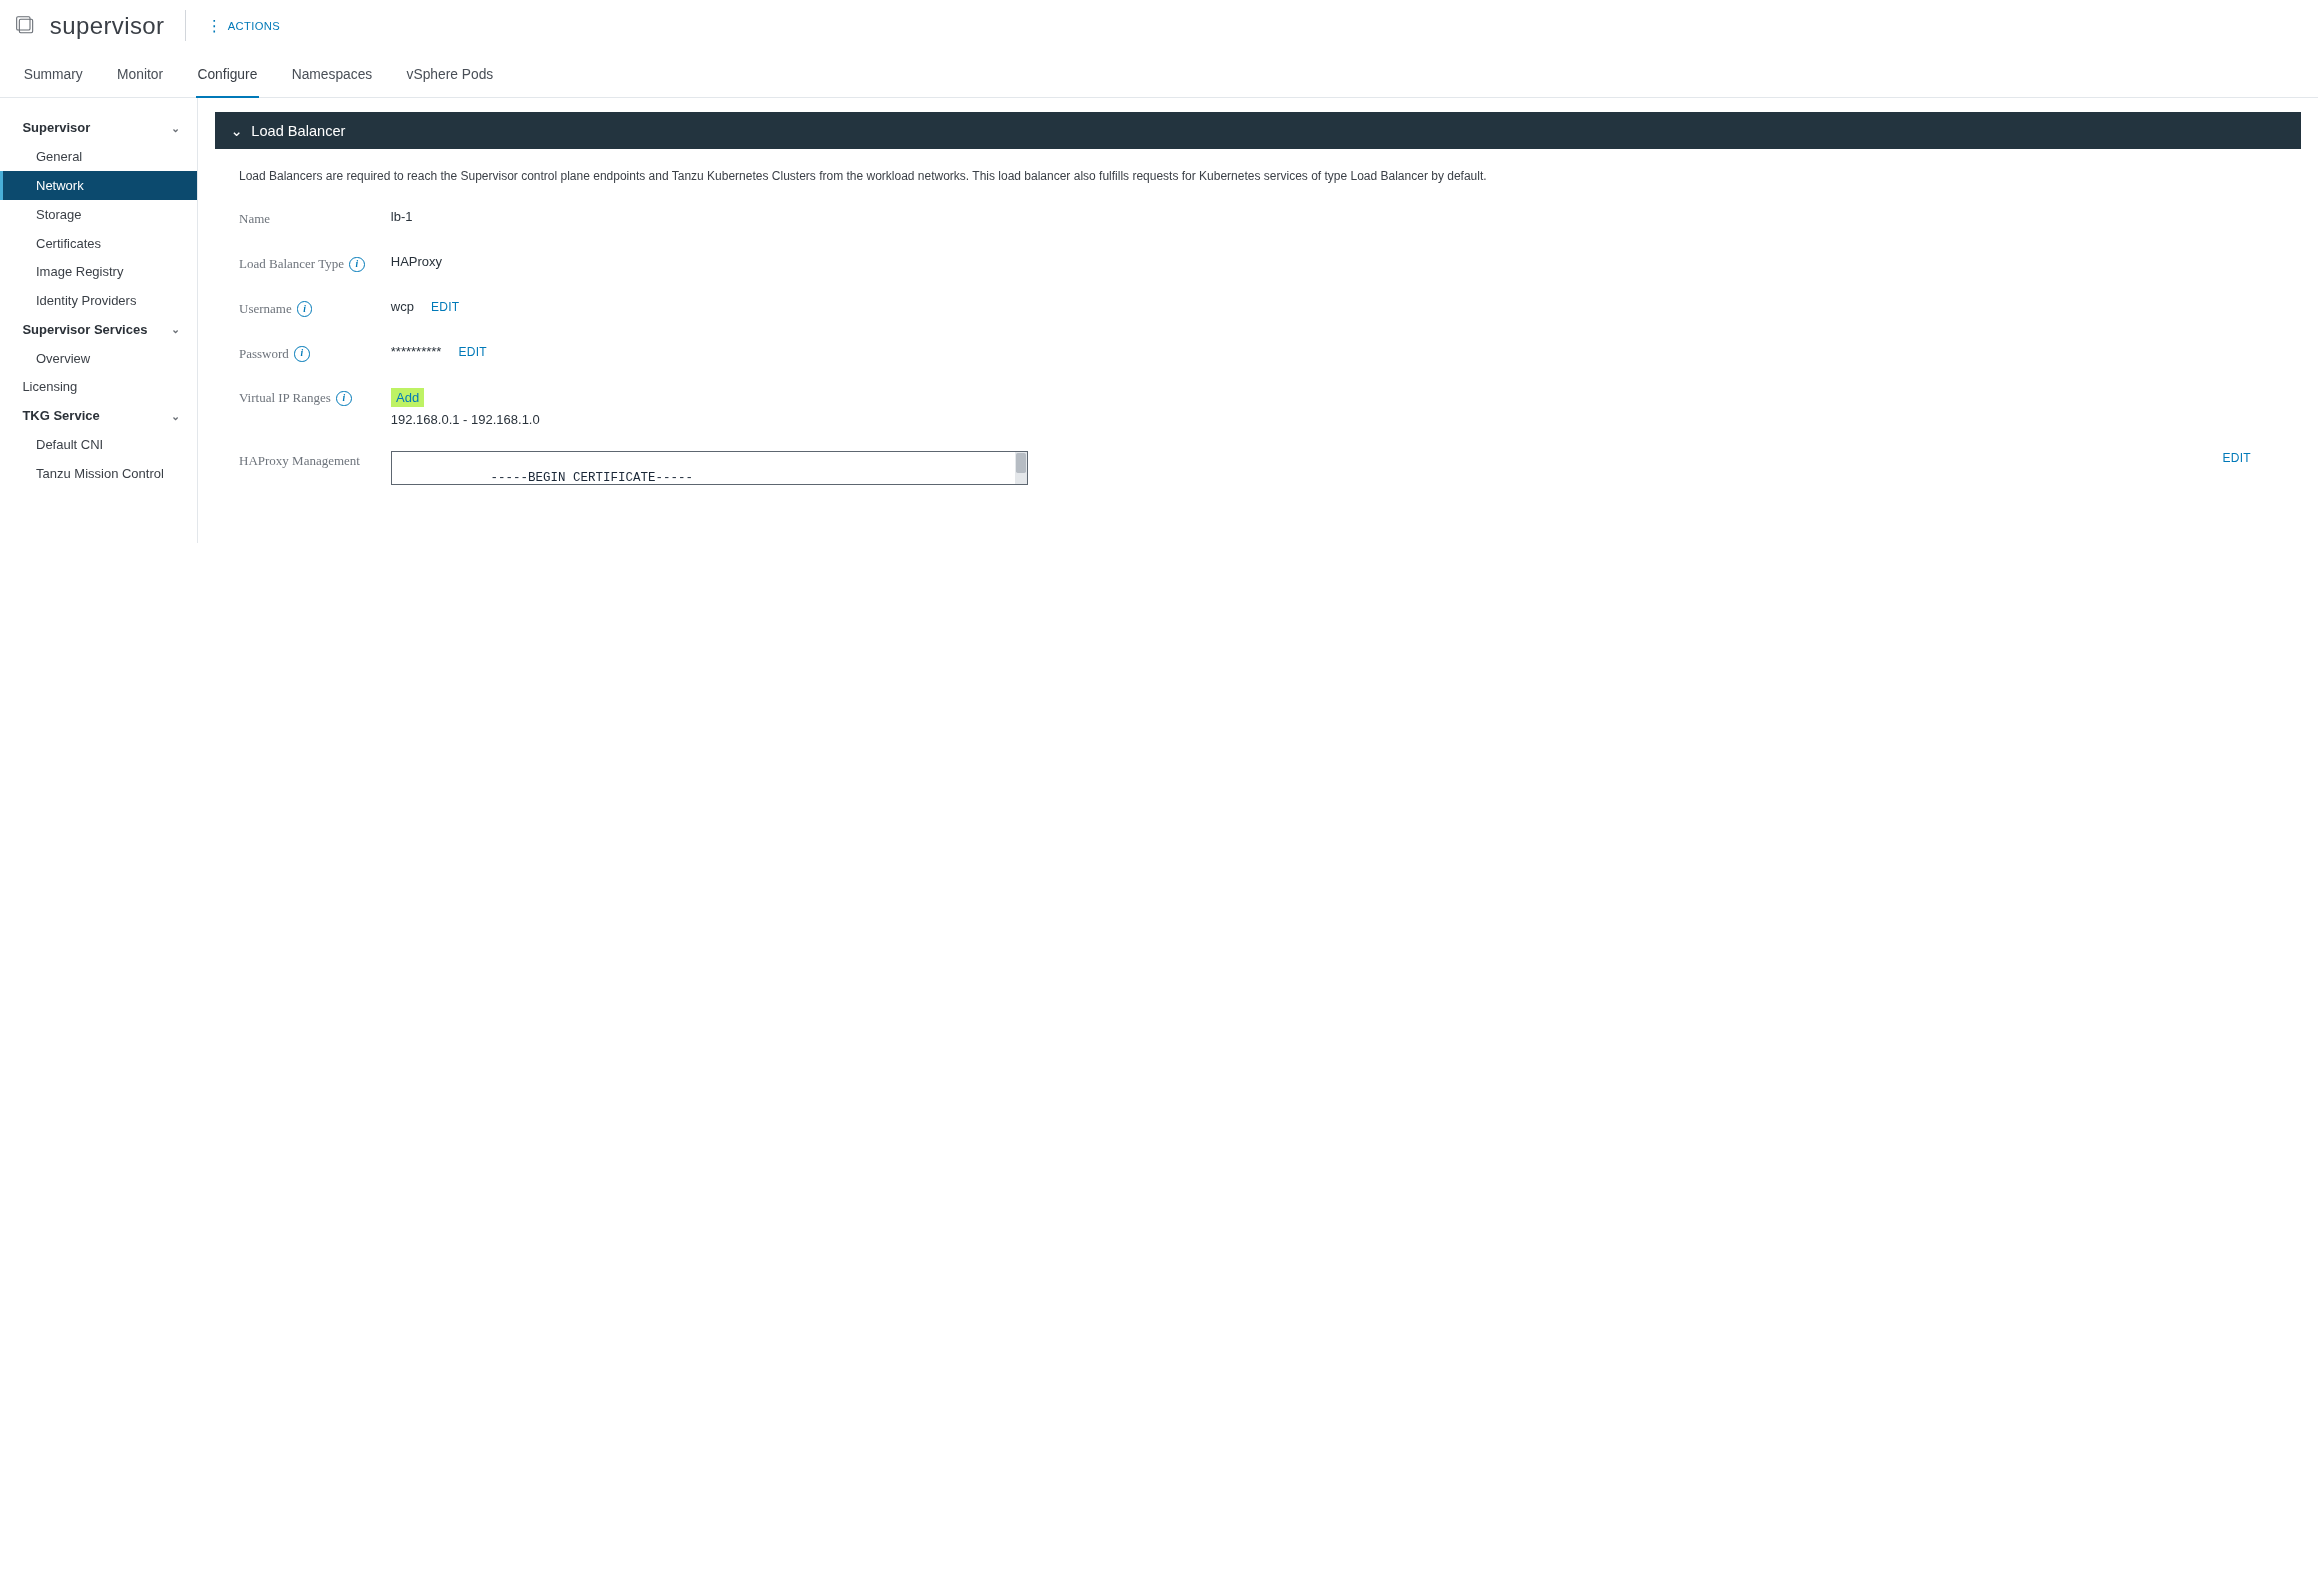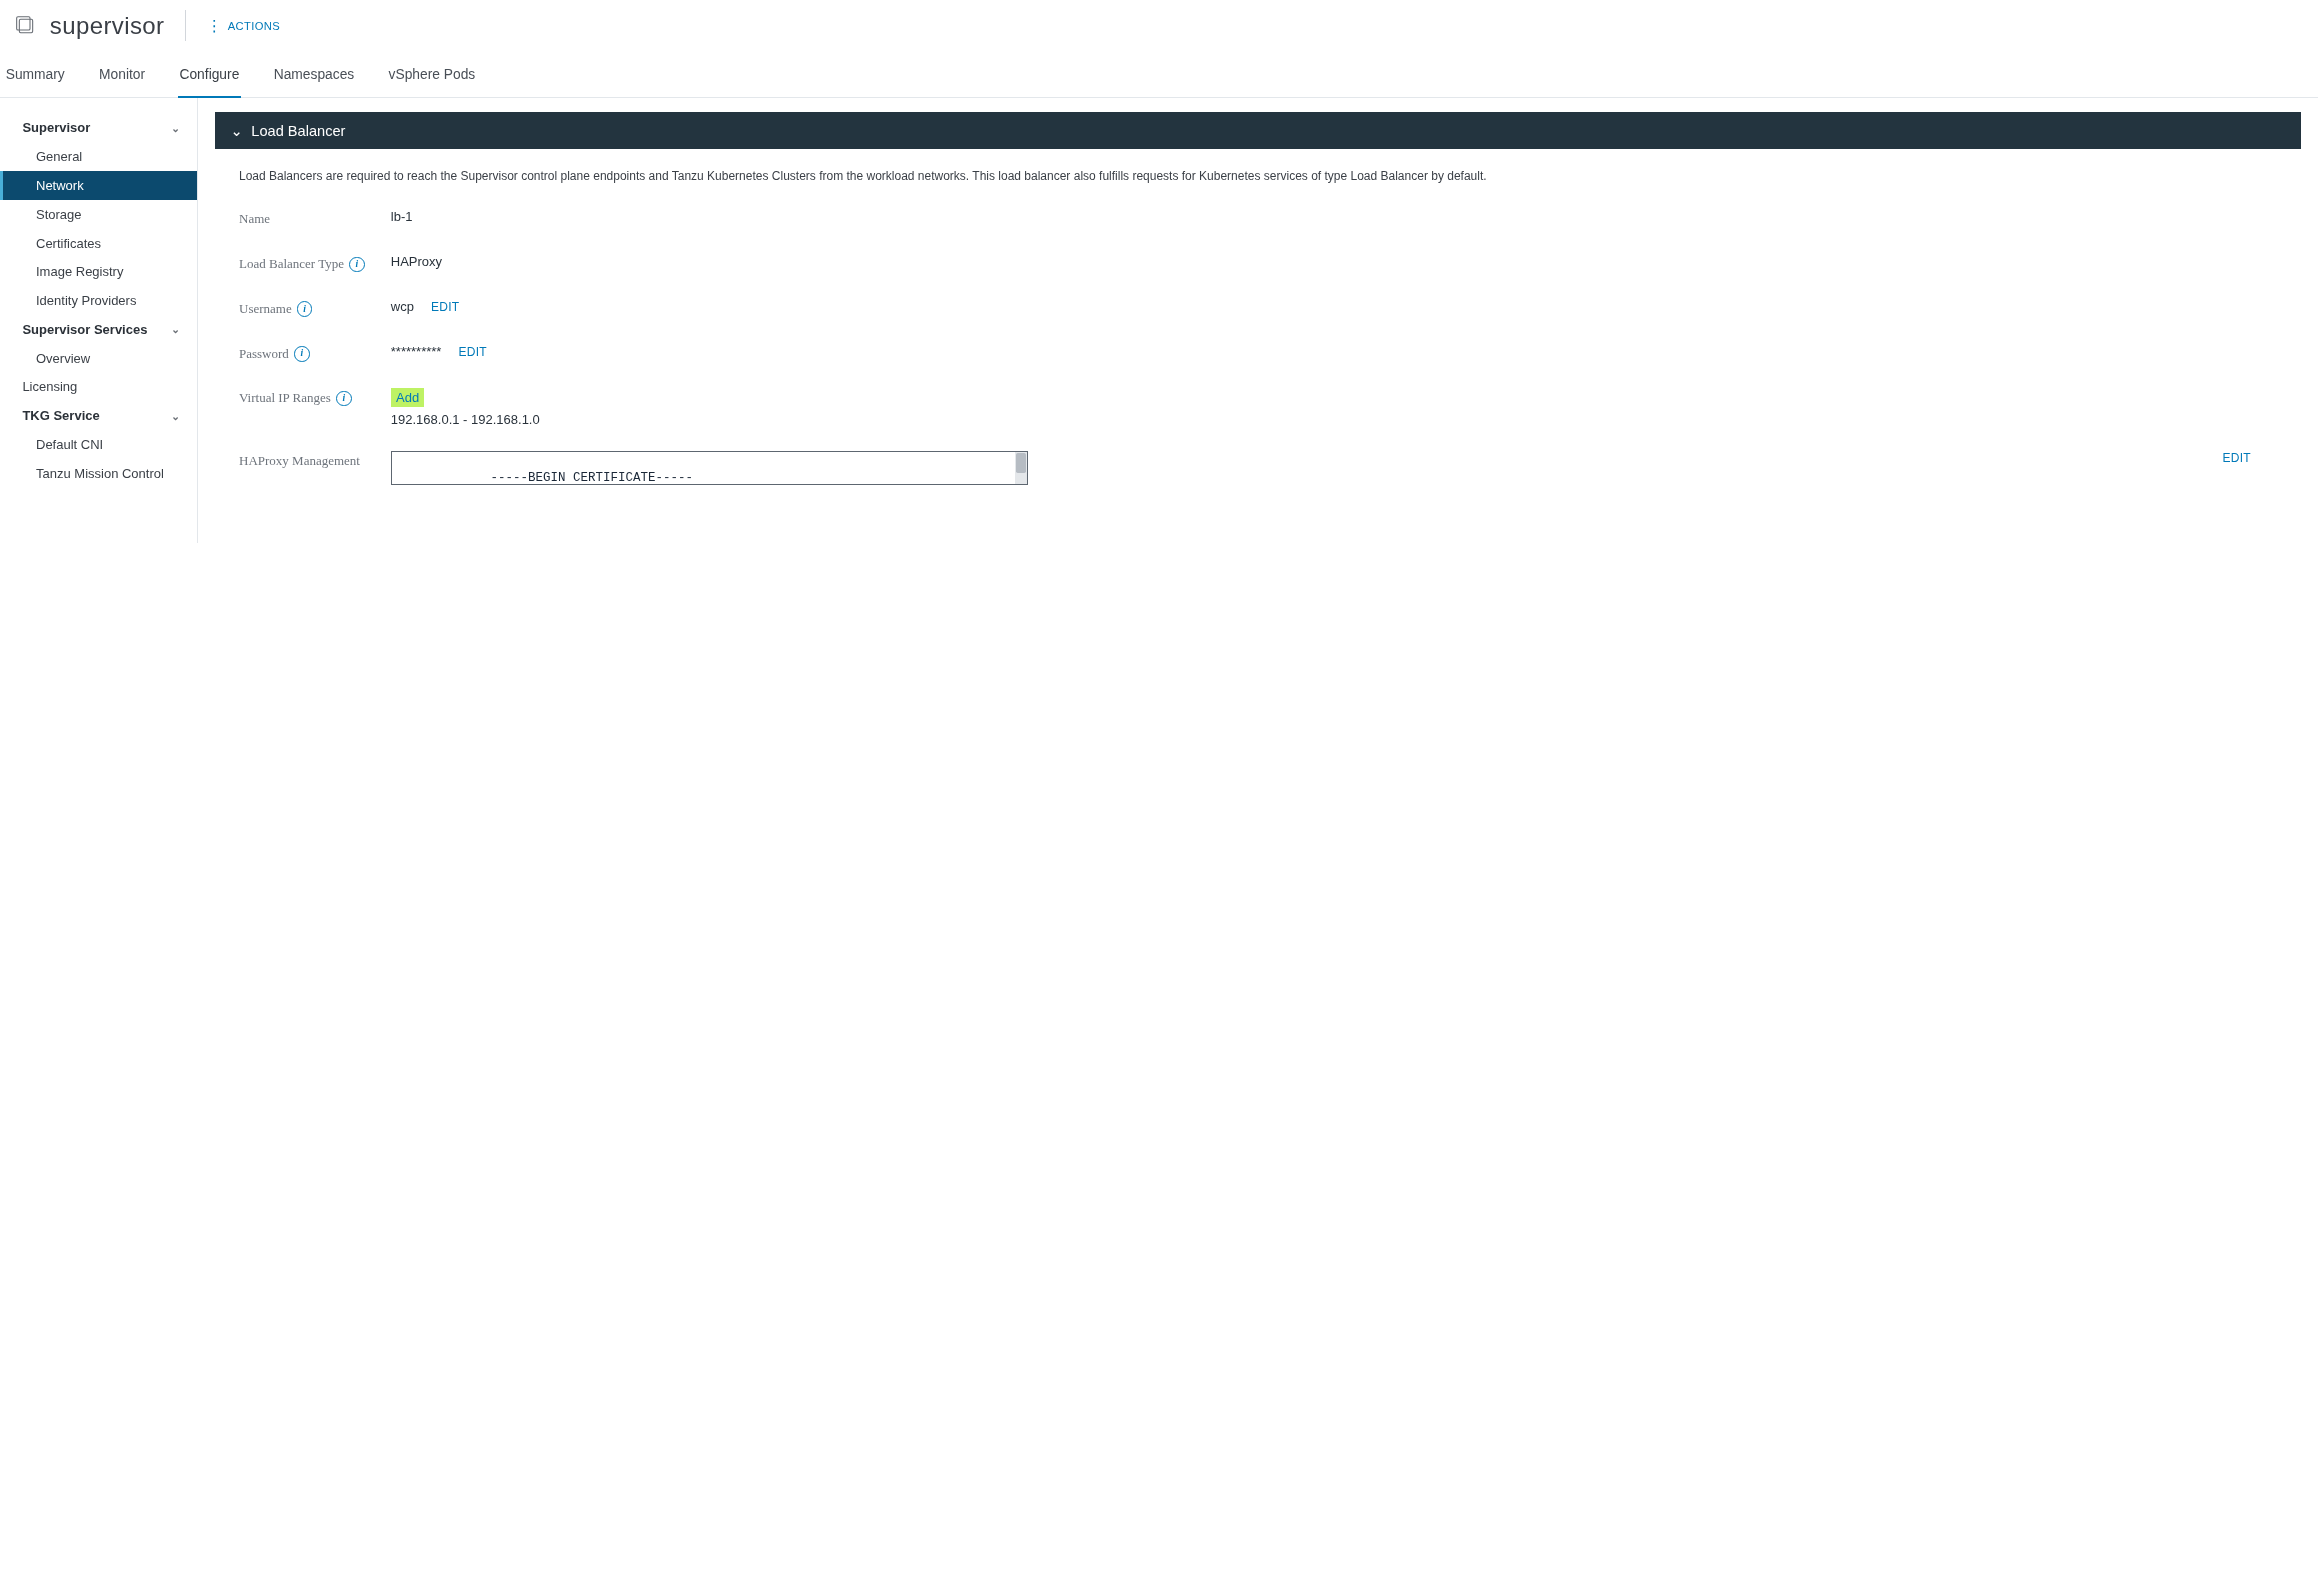--- a/index.html
+++ b/index.html
@@ -49,21 +49,21 @@
   .dots-icon {
     color: #0079B8;
     font-size: 15.5px;
     line-height: 0;
   }
 
   
   .tabs {
     display: flex;
     gap: 31px;
-    padding: 0 4px;
+    padding: 0 22px;
     border-bottom: 0.9px solid #e3e7eb;
     margin-top: 10.3px;
   }
   .tab {
     padding: 8.6px 1.7px 13.8px 1.7px;
     font-size: 13.8px;
     color: #494f57;
     cursor: pointer;
     border-bottom: 2.6px solid transparent;
     margin-bottom: -0.9px;

